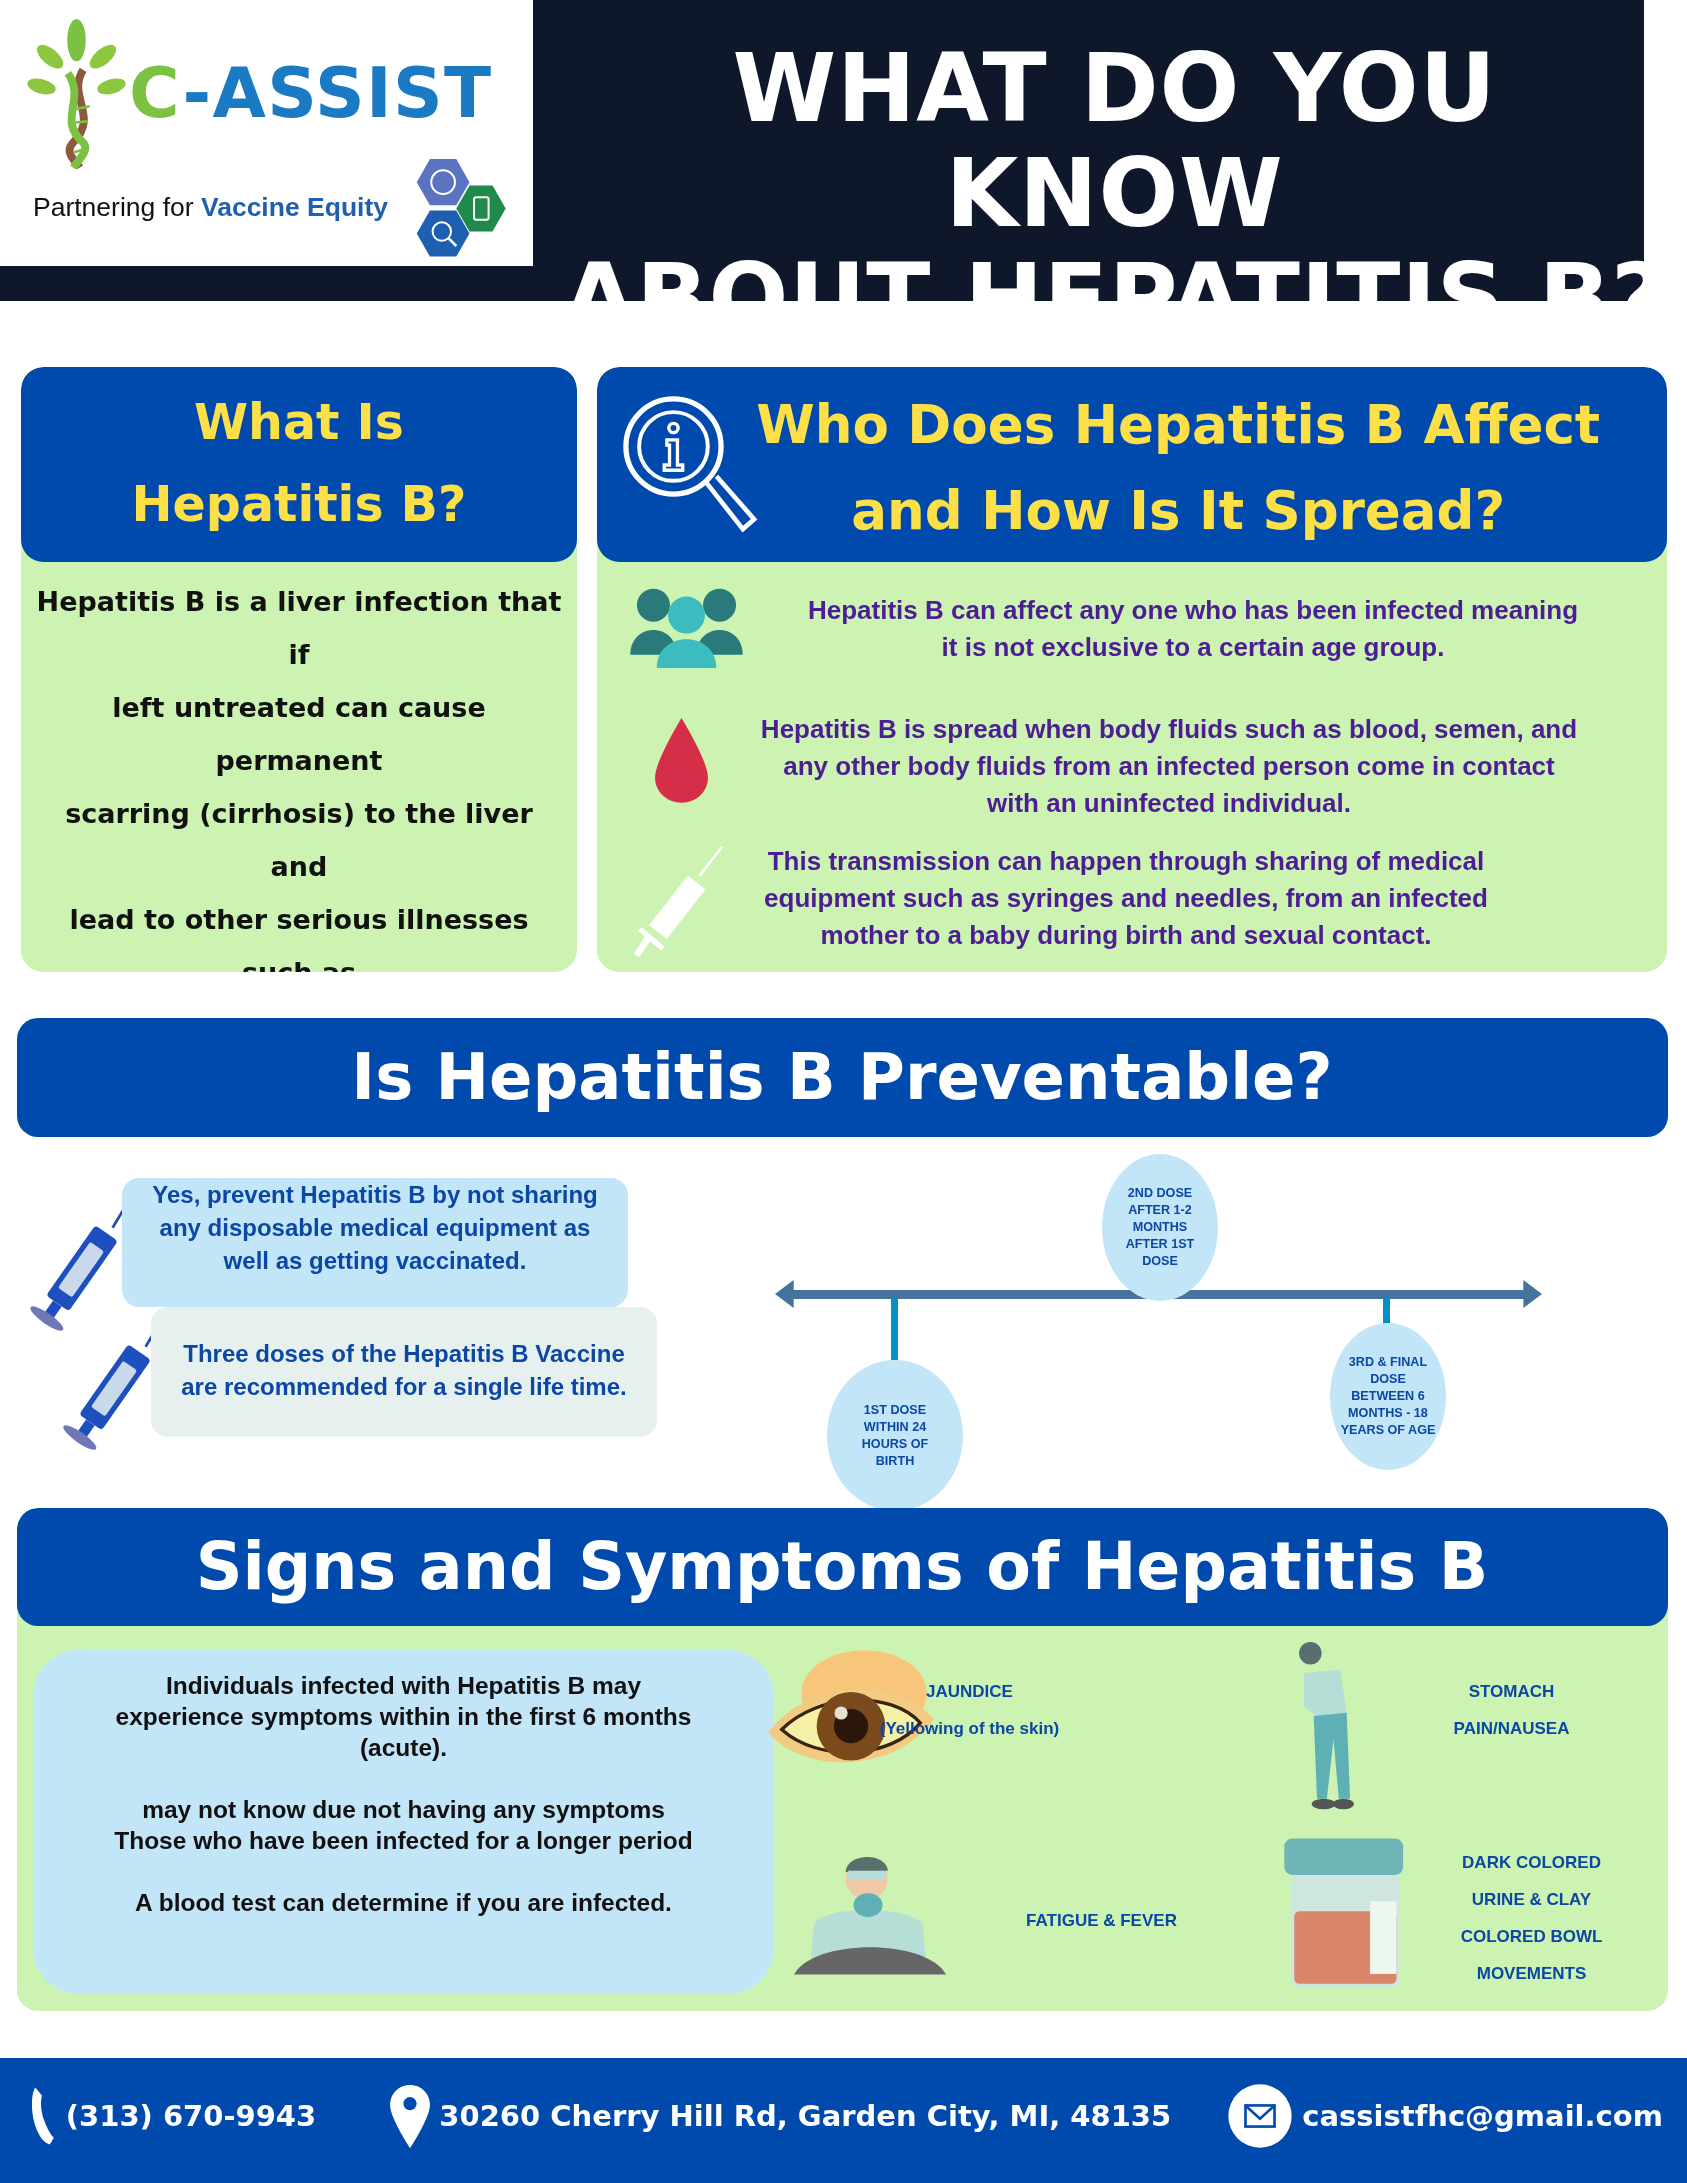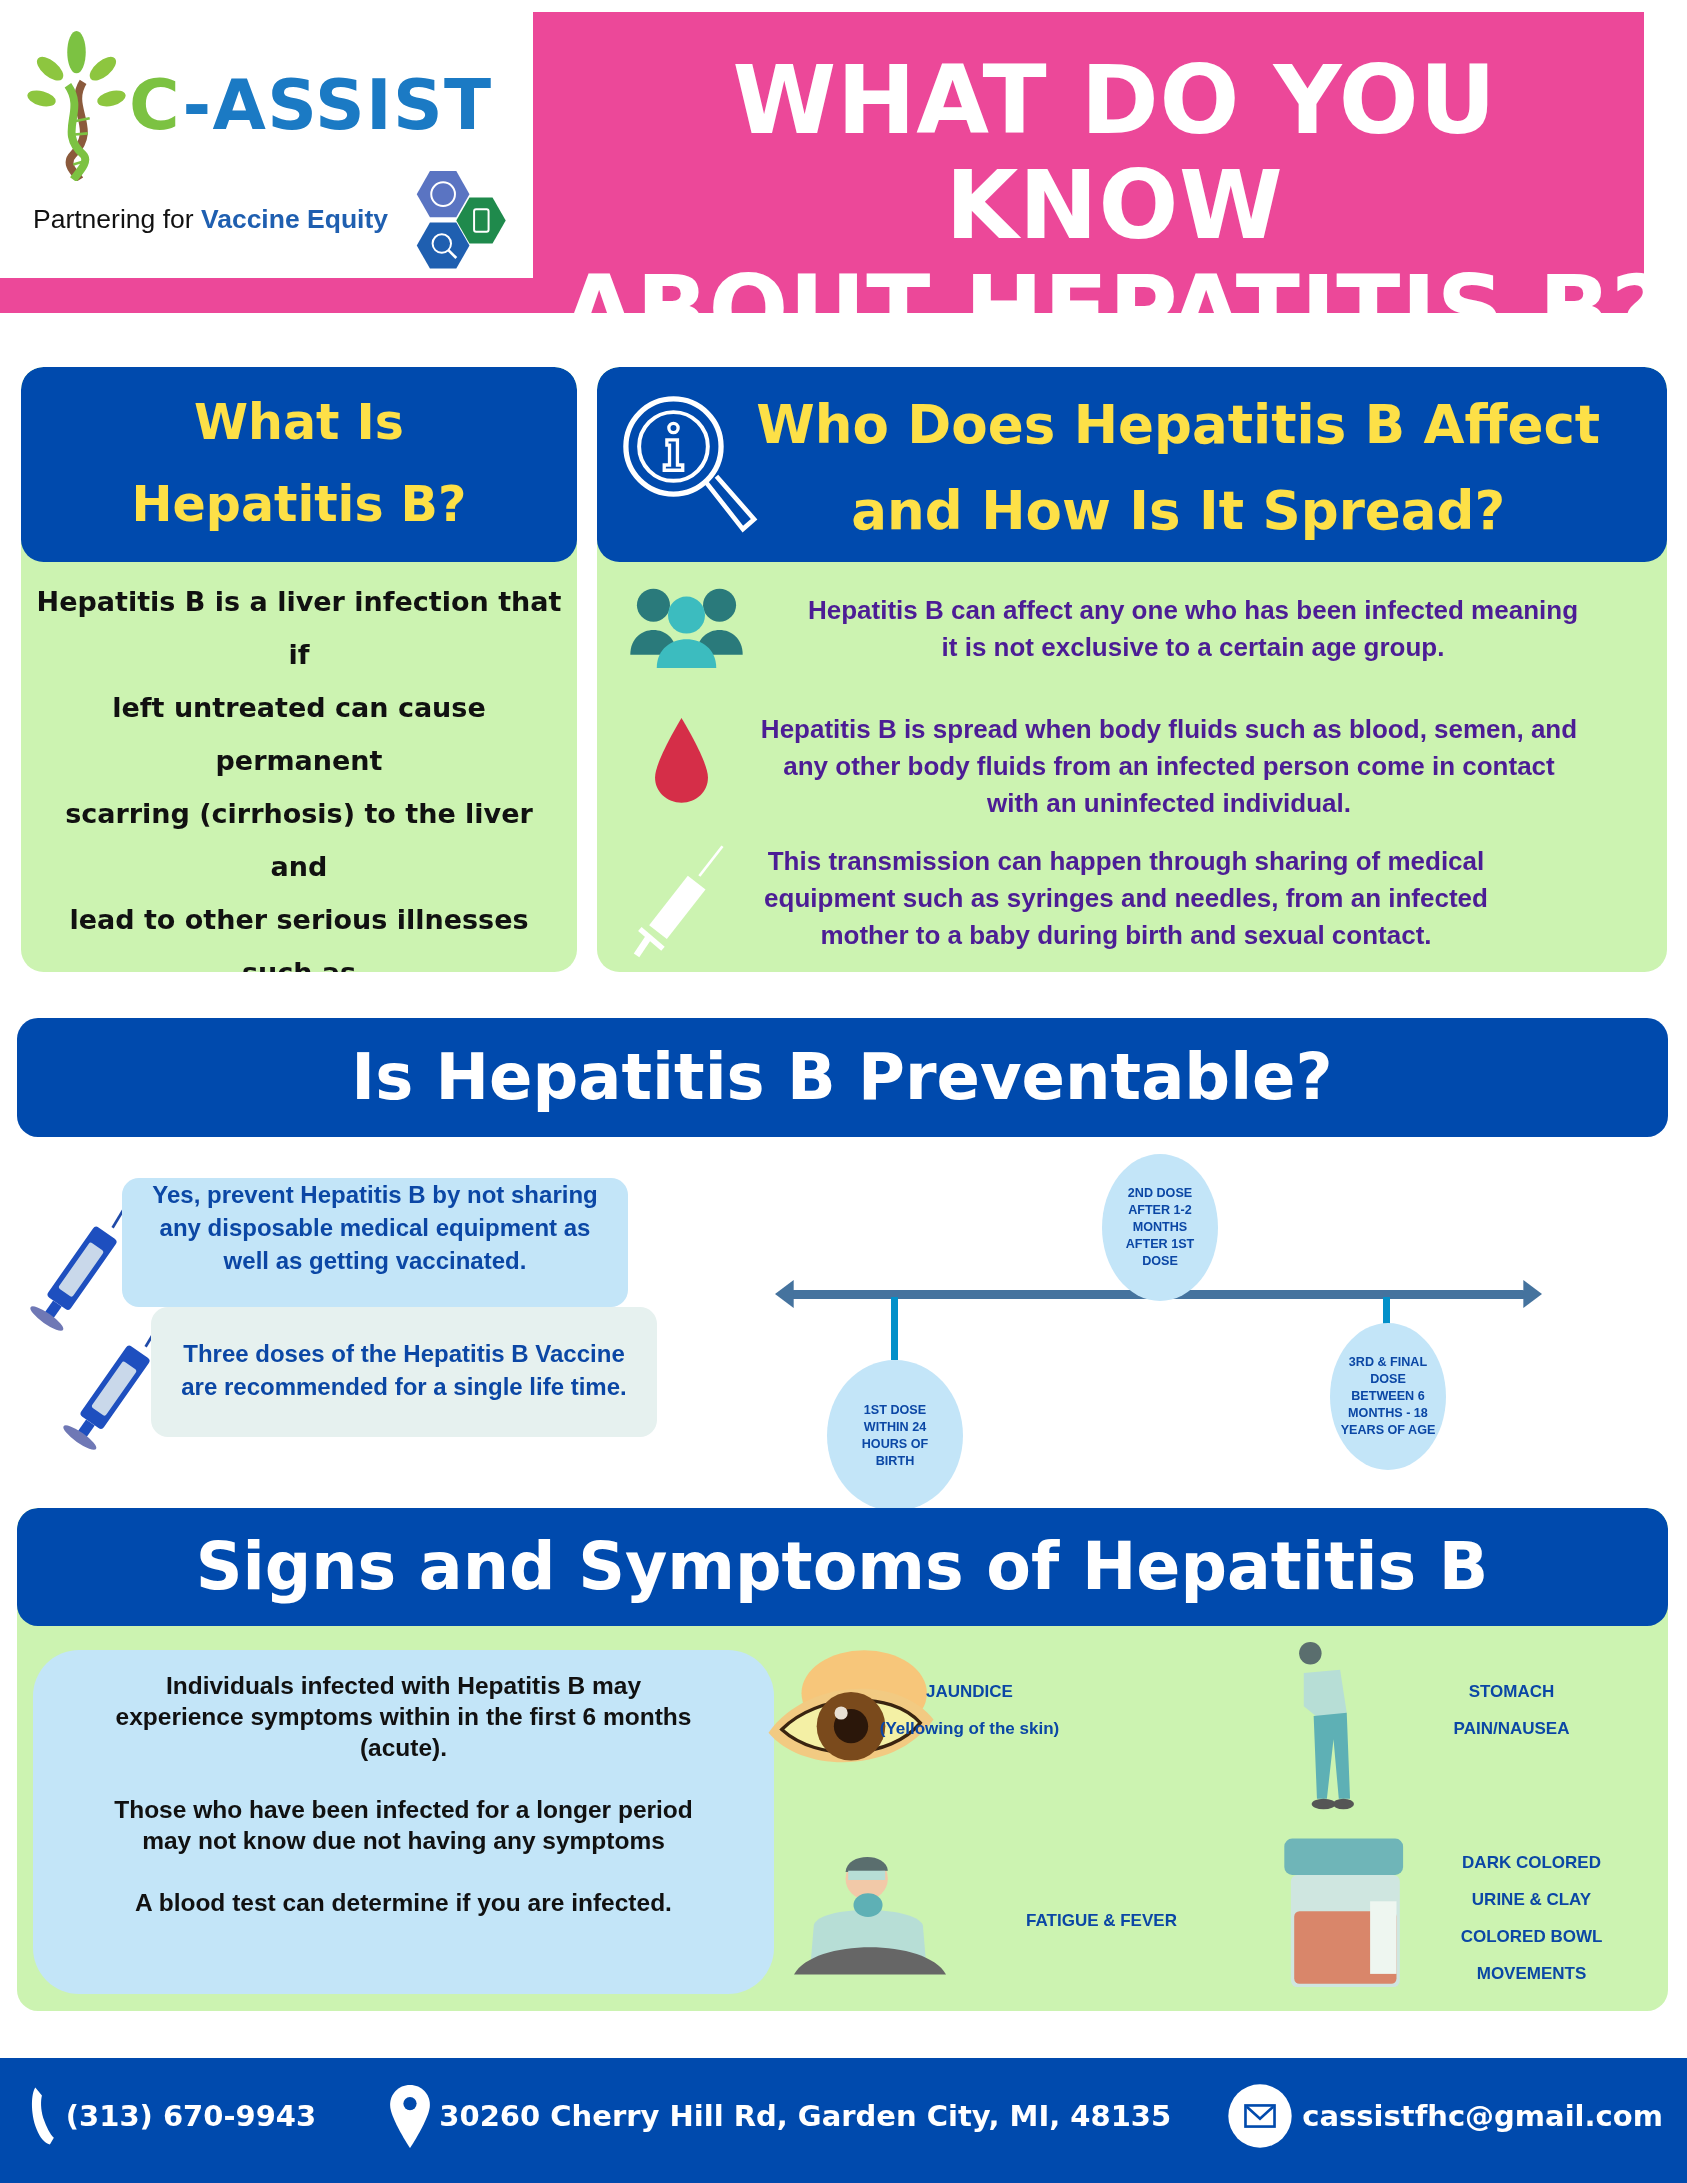--- a/index.html
+++ b/index.html
@@ -1,19 +1,19 @@
 <!DOCTYPE html>
 <html style="font-size:10.6px"><head>
 <meta charset="utf-8">
 <style>
   * { box-sizing: border-box; margin: 0; padding: 0; }
   body { width: 1687px; height: 2183px; background: #ffffff; font-family: "DejaVu Sans", sans-serif; position: relative; overflow: hidden; }
   .abs { position: absolute; }
   
-  #header { left: 0; top: 12px; width: 1644px; height: 301px; background: #ec4899; }
+  #header { left: 0; top: 0; width: 1644px; height: 301px; background: #0f172a; }
   #logo-box { left: 0; top: 0; width: 533px; height: 266px; background: #fff; }
   #logo-word { left: 129px; top: 53px; font-family: "DejaVu Sans", sans-serif; font-weight: bold; font-size: 69px; letter-spacing: 1.3px; color: #1b7ac4; }
   #logo-word .c { color: #7cc242; }
   #logo-tag { left: 33px; top: 192px; font-family: "Liberation Sans", sans-serif; font-size: 26.5px; color: #111; }
   #logo-tag b { color: #1f5fb0; font-weight: bold; }
   #header-title { left: 552px; top: 36px; width: 1125px; text-align: center; color: #fff; font-family: "DejaVu Sans", sans-serif; font-weight: bold; font-size: 94px; line-height: 105px; letter-spacing: 0.7px; }
 
   
   .card { border-radius: 22.5px; background: #ccf3b1; overflow: hidden; }
   .card-head { background: #004aad; color: #fde047; text-align: center; font-weight: bold; border-radius: 22.5px; }
@@ -223,22 +223,22 @@
 
 <div id="signs-section" class="abs">
   <div id="signs-banner" class="abs">Signs and Symptoms of Hepatitis B</div>
   <div id="signs-intro" class="abs">
     <p>
       <span style="display:block">Individuals infected with Hepatitis B may</span>
       <span style="display:block">experience symptoms within in the first 6 months</span>
       <span style="display:block">(acute).</span>
     </p>
     <p>
+      <span style="display:block">may not know due not having any symptoms</span>
       <span style="display:block">Those who have been infected for a longer period</span>
-      <span style="display:block">may not know due not having any symptoms</span>
     </p>
     <p>A blood test can determine if you are infected.</p>
   </div>
 
   <svg class="abs" style="left:748px;top:139px" width="172" height="132" viewBox="0 0 260 200">
     <ellipse cx="150" cy="70" rx="95" ry="65" fill="#f7c67a"></ellipse>
     <path d="M5 130 C60 50 200 40 255 110 C200 190 60 195 5 130 Z" fill="#f2ca82"></path>
     <path d="M25 125 C80 70 190 65 235 115 C190 170 80 175 25 125 Z" fill="#f4f0a5" stroke="#3a2410" stroke-width="5"></path>
     <circle cx="130" cy="120" r="52" fill="#7a4a1c"></circle>
     <circle cx="130" cy="120" r="26" fill="#2b170a"></circle>

